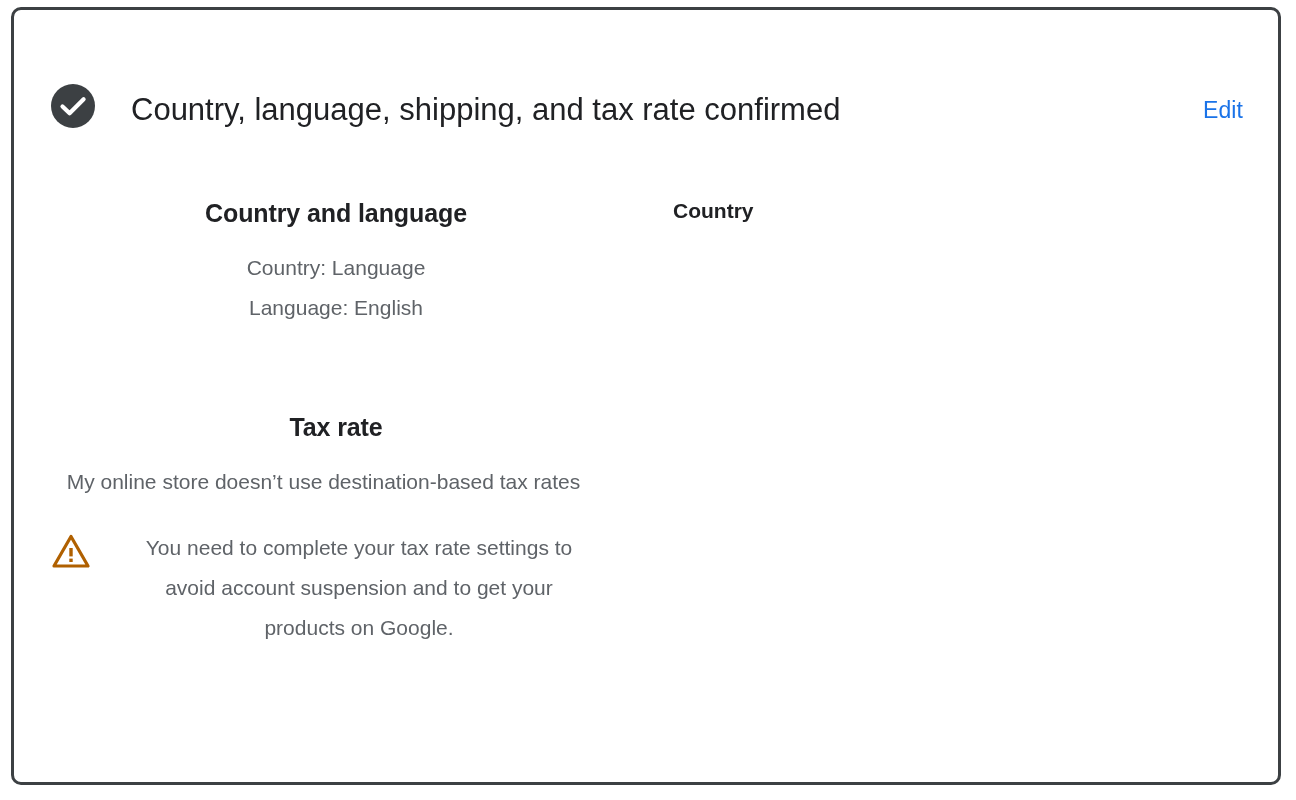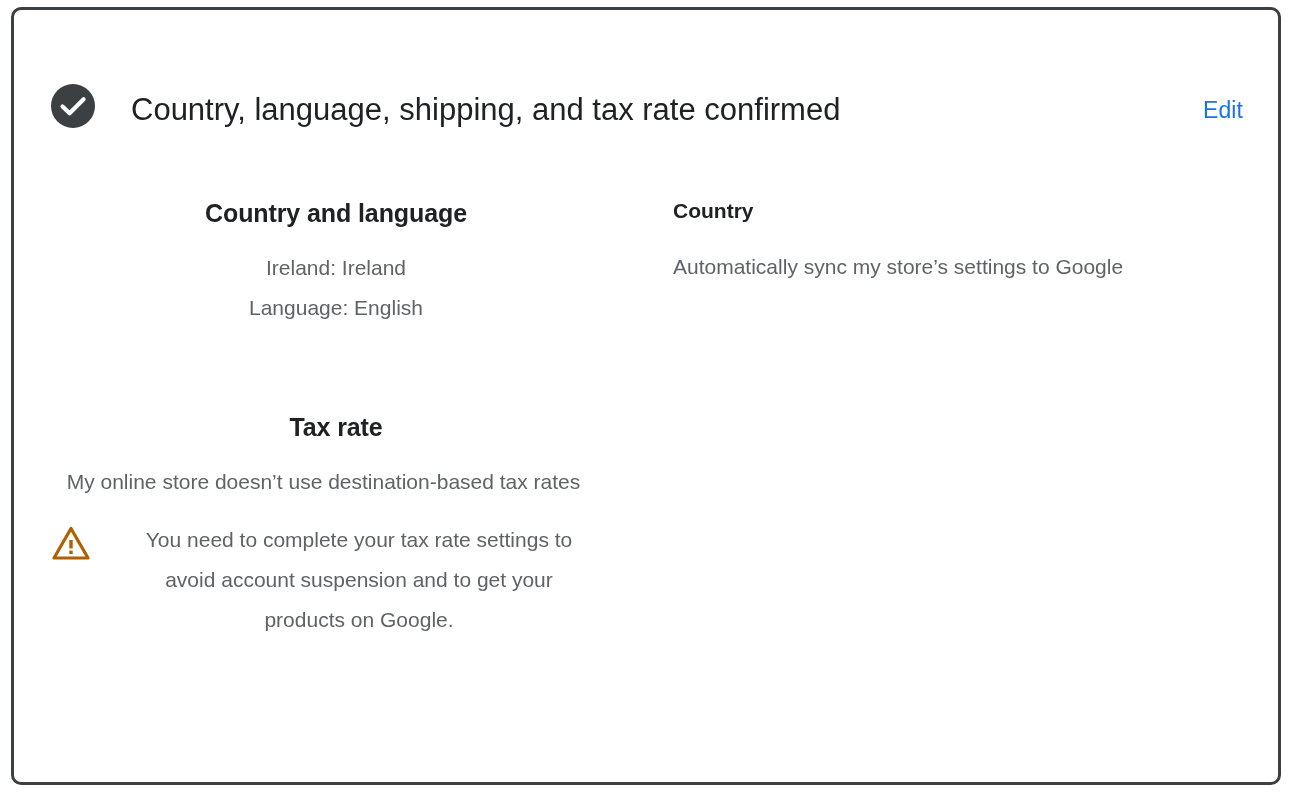--- a/index.html
+++ b/index.html
@@ -127,21 +127,21 @@
     line-height: 40px;
     max-width: 540px;
   }
 
   .tax-body { max-width: 545px; }
 
   
   .warning {
     display: flex;
     align-items: flex-start;
-    margin-top: 18px;
+    margin-top: 26px;
     max-width: 540px;
   }
   .warning-icon {
     flex: 0 0 auto;
     width: 40px;
     height: 40px;
     margin-top: 3px;
   }
   .warning-icon svg { display: block; width: 40px; height: 40px; }
 
@@ -173,21 +173,21 @@
       <div class="card-title">Country, language, shipping, and tax rate confirmed</div>
 
       <a class="edit-link" href="#">Edit</a>
     </div>
 
     <div class="col-left">
 
       <div class="section">
         <h2 class="section-heading">Country and language</h2>
         <div class="section-body tight">
-          <span class="line">Ireland: Ireland</span>
+          <span class="line">Country: Language</span>
           <span class="line">Language: English</span>
         </div>
       </div>
 
       <div class="section">
         <h2 class="section-heading">Tax rate</h2>
         <div class="section-body tax-body">My online store doesn’t use destination-based tax rates</div>
 
         <div class="warning">
           <span class="warning-icon">
@@ -198,18 +198,17 @@
             </svg>
           </span>
           <span class="warning-text">You need to complete your tax rate settings to avoid account suspension and to get your products on Google.</span>
         </div>
       </div>
     </div>
 
     <div class="col-right">
       <div class="section">
         <h2 class="section-heading small">Country</h2>
-        <div class="section-body">Automatically sync my store’s settings to Google</div>
       </div>
     </div>
 
   </div>
 </div>
 
 </body></html>

